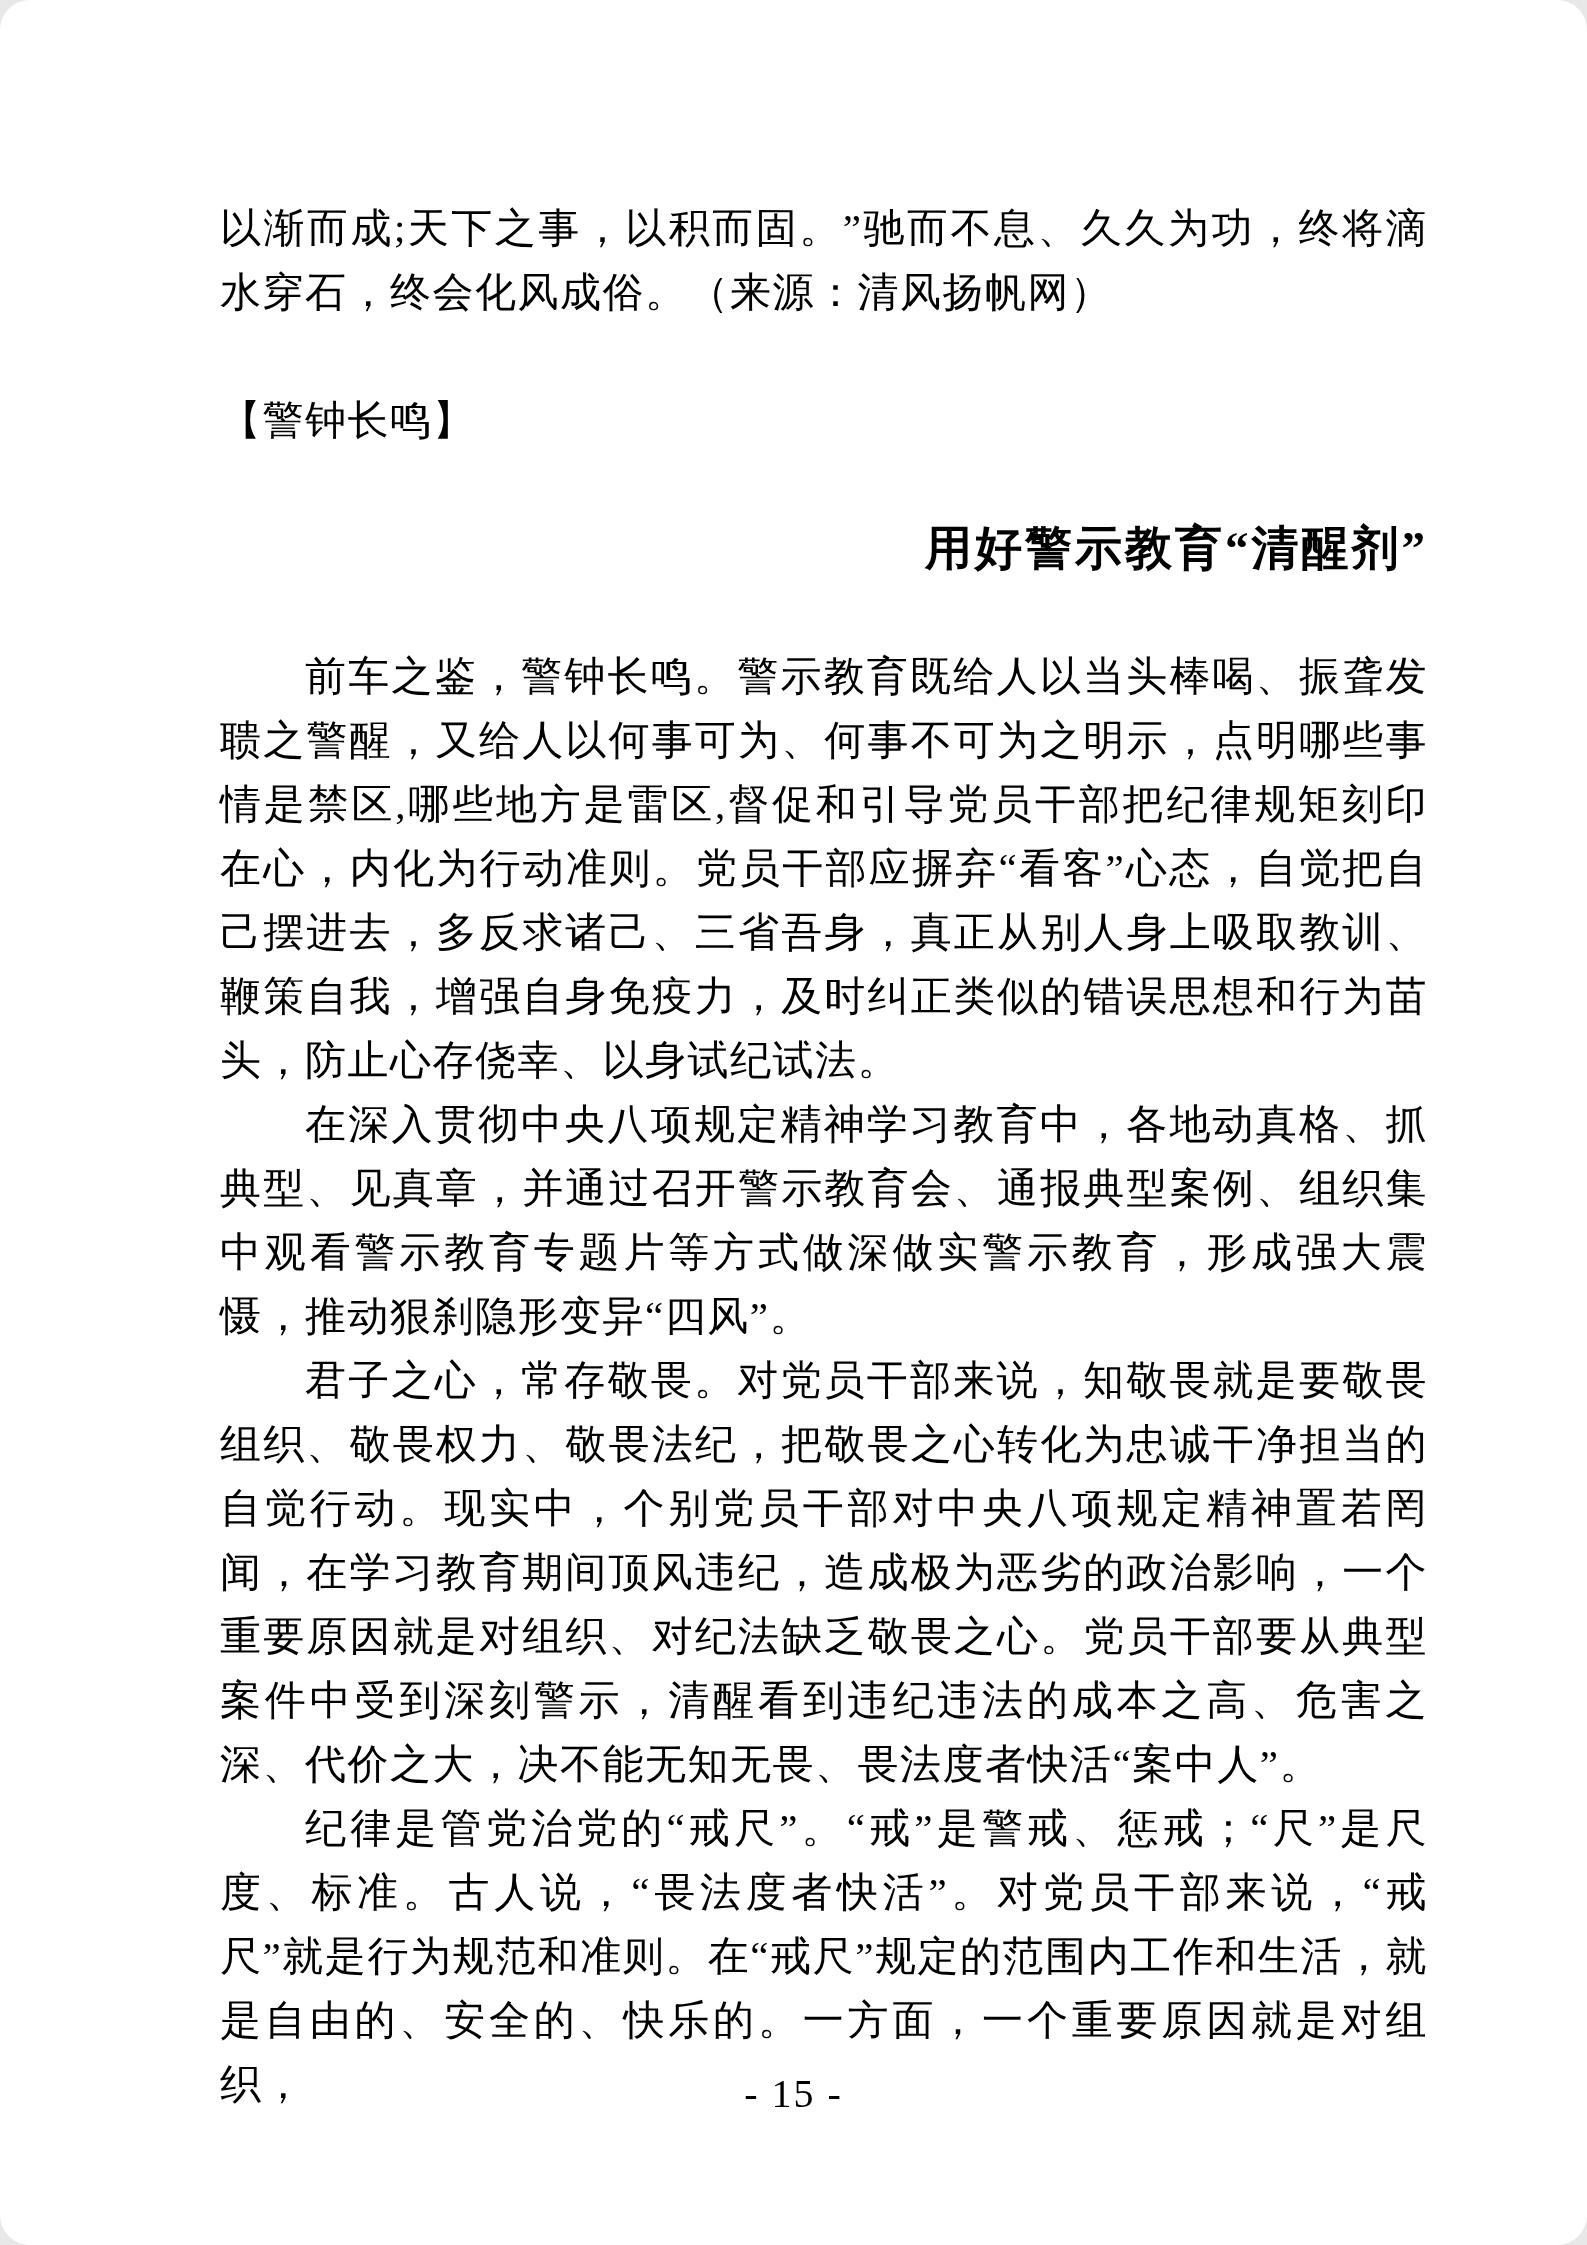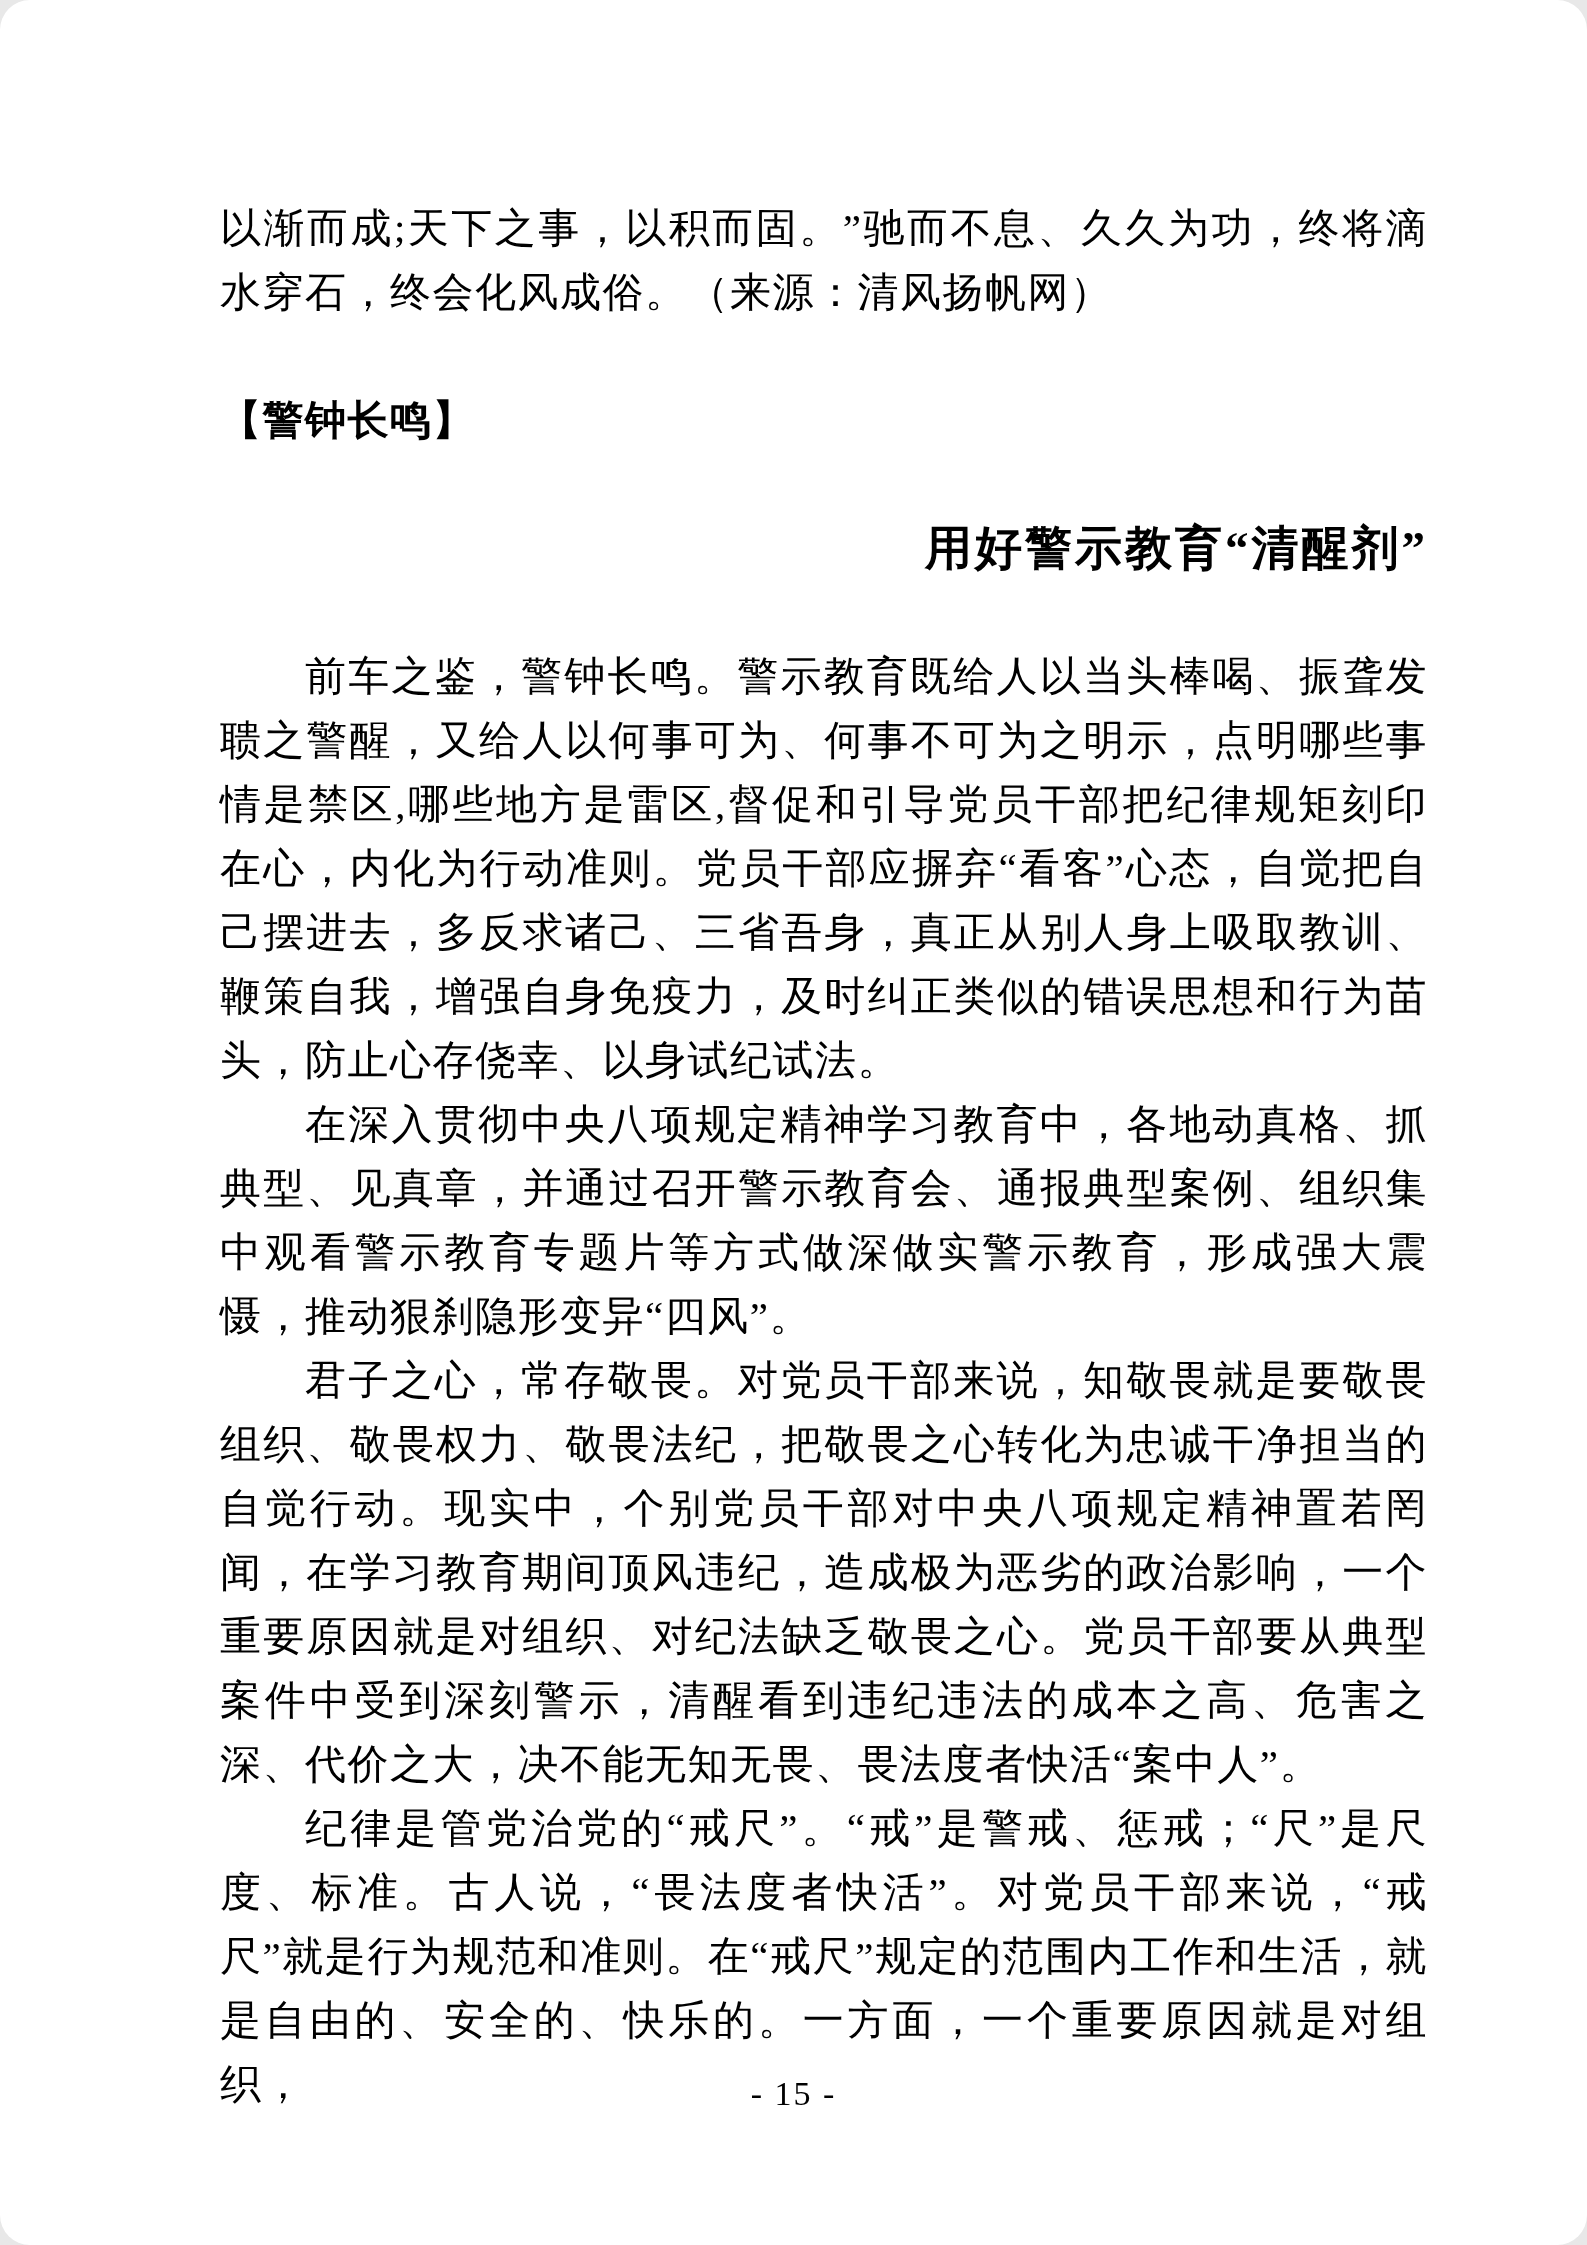--- a/index.html
+++ b/index.html
@@ -33,41 +33,41 @@
     text-justify: inter-ideograph;
     word-break: break-all;
   }
   .continuation {
     margin-bottom: 64px; 
   }
   .section-header {
     margin: 0 0 64px 0;
     font-size: 41px;
     line-height: 64px;
-    font-weight: bold;
+    font-weight: normal;
     letter-spacing: 1.5px;
   }
   .article-title {
     margin: 0 0 64px 0;
     font-size: 47px;
     line-height: 64px;
     font-weight: bold;
     text-align: right;
     letter-spacing: 3px;
   }
   .indent {
     text-indent: 85px; 
   }
   .page-number {
     position: absolute;
     left: 0;
     right: 0;
     top: 2072px;
     text-align: center;
-    font-size: 34px;
+    font-size: 40px;
     line-height: 44px;
     letter-spacing: 2px;
   }
 </style>
 </head>
 <body>
 
 <div class="page">
   <div class="content">
     <p class="body-text continuation">以渐而成;天下之事，以积而固。”驰而不息、久久为功，终将滴水穿石，终会化风成俗。（来源：清风扬帆网）</p>

